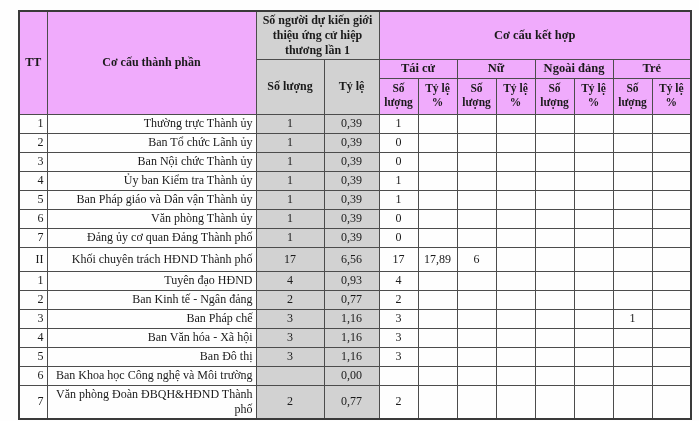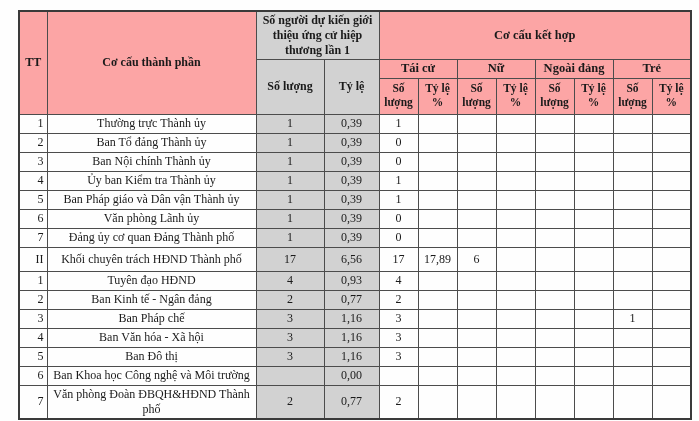--- a/index.html
+++ b/index.html
@@ -34,38 +34,38 @@
     padding: 1px 3px;
     vertical-align: middle;
     overflow: hidden;
     white-space: normal;
   }
   table.main { border: 2px solid #3a3a3a; }
 
   thead th {
     font-weight: bold;
     text-align: center;
-    background: #fca5a5;
+    background: #f0abfc;
     line-height: 1.25;
   }
   thead tr.hrow-top  { height: 42px; }
   thead tr.hrow-grp  { height: 17px; }
   thead tr.hrow-sub  { height: 36px; }
   th.big-head { font-size: 12px; }
   th.grp-head { font-size: 12.5px; }
   th.sub-head { font-size: 11.5px; line-height: 1.2; }
 
   .shade { background: #d2d2d2; }
 
   tbody tr { height: 19px; }
   tbody tr.row-section { height: 24px; font-weight: normal; }
   tbody tr:last-child { height: 32px; }
 
   td.tt   { text-align: right; padding-right: 6px; }
-  td.name { text-align: center; padding-left: 8px; }
+  td.name { text-align: right; padding-left: 8px; }
   td.num  { text-align: center; }
 </style>
 </head>
 <body>
 
 <div class="page">
   <table class="main">
     <colgroup>
       <col class="c-tt">
         <col class="c-name">
@@ -116,35 +116,35 @@
           <td class="num"></td>
           <td class="num"></td>
           <td class="num"></td>
           <td class="num"></td>
           <td class="num"></td>
           <td class="num"></td>
           <td class="num"></td>
         </tr>
         <tr>
           <td class="tt">2</td>
-          <td class="name">Ban Tổ đảng Thành ủy</td>
+          <td class="name">Ban Tổ chức Lãnh ủy</td>
           <td class="num shade">1</td>
           <td class="num shade">0,39</td>
           <td class="num">0</td>
           <td class="num"></td>
           <td class="num"></td>
           <td class="num"></td>
           <td class="num"></td>
           <td class="num"></td>
           <td class="num"></td>
           <td class="num"></td>
         </tr>
         <tr>
           <td class="tt">3</td>
-          <td class="name">Ban Nội chính Thành ủy</td>
+          <td class="name">Ban Nội chức Thành ủy</td>
           <td class="num shade">1</td>
           <td class="num shade">0,39</td>
           <td class="num">0</td>
           <td class="num"></td>
           <td class="num"></td>
           <td class="num"></td>
           <td class="num"></td>
           <td class="num"></td>
           <td class="num"></td>
           <td class="num"></td>
@@ -172,21 +172,21 @@
           <td class="num"></td>
           <td class="num"></td>
           <td class="num"></td>
           <td class="num"></td>
           <td class="num"></td>
           <td class="num"></td>
           <td class="num"></td>
         </tr>
         <tr>
           <td class="tt">6</td>
-          <td class="name">Văn phòng Lãnh ủy</td>
+          <td class="name">Văn phòng Thành ủy</td>
           <td class="num shade">1</td>
           <td class="num shade">0,39</td>
           <td class="num">0</td>
           <td class="num"></td>
           <td class="num"></td>
           <td class="num"></td>
           <td class="num"></td>
           <td class="num"></td>
           <td class="num"></td>
           <td class="num"></td>

